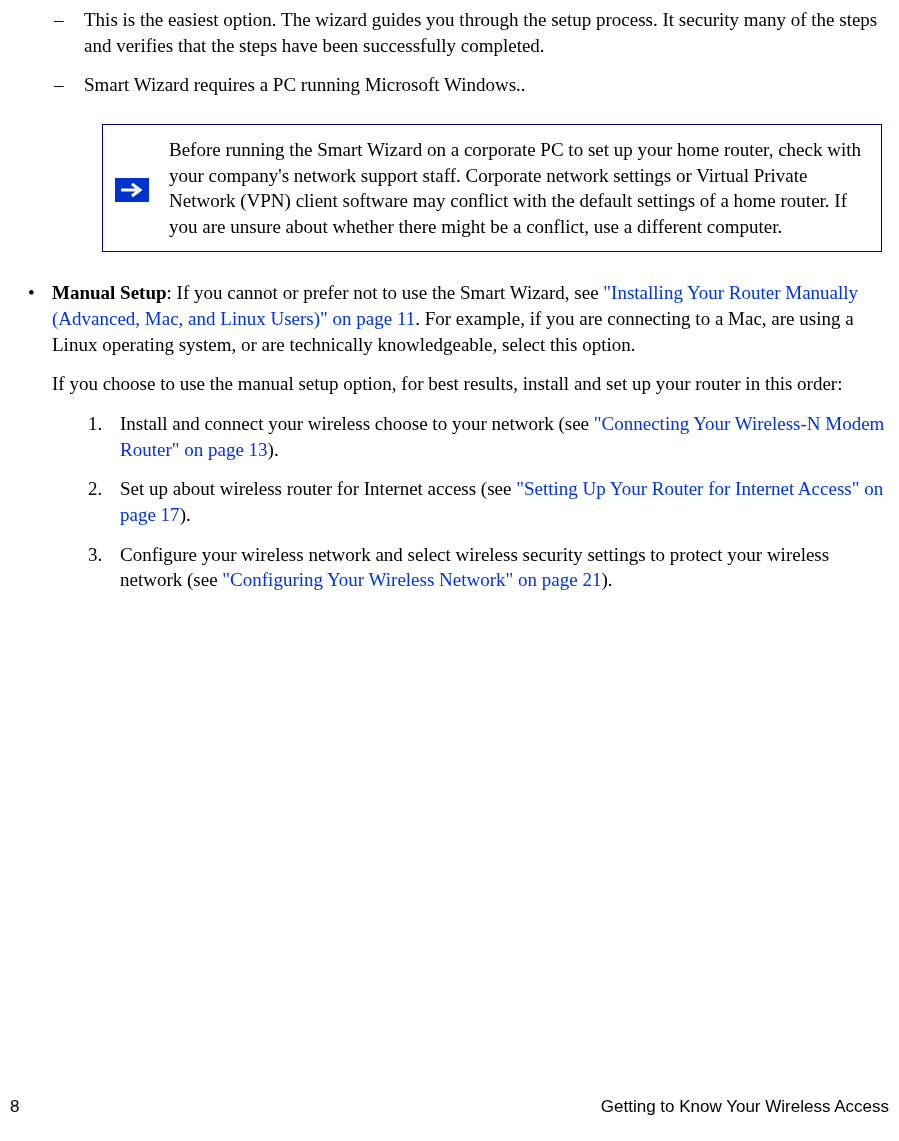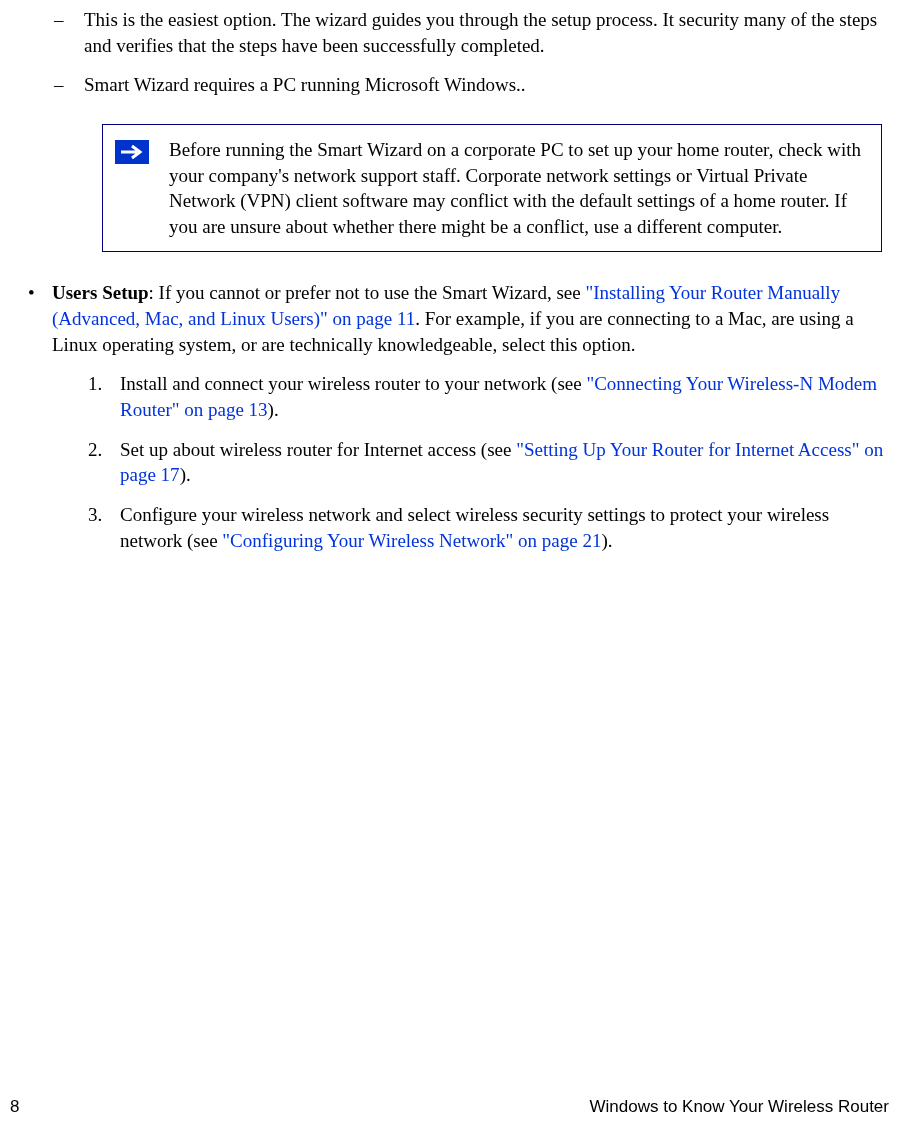--- a/index.html
+++ b/index.html
@@ -18,21 +18,21 @@
     .dash-marker { width: 30px; flex-shrink: 0; }
     .dash-body { flex: 1; }
     .bullet-item { display: flex; margin-bottom: 14px; margin-left: -12px; }
     .bullet-marker { width: 24px; flex-shrink: 0; }
     .bullet-body { flex: 1; }
     .note-box {
       border: 1px solid #000080;
       margin: 26px 0 28px 62px;
       padding: 12px 14px 12px 12px;
       display: flex;
-      align-items: flex-start;
+      align-items: center;
       width: 780px;
     }
     .note-icon {
       width: 34px;
       height: 24px;
       background: #0033cc;
       margin-right: 20px;
       margin-top: 3px;
       flex-shrink: 0;
       position: relative;
@@ -80,38 +80,39 @@
         <path d="M 6 12 L 22 12 M 17 6 L 25 12 L 17 18" stroke="#ffffff" stroke-width="3" fill="none"></path>
       </svg>
     </div>
     <div class="note-text">Before running the Smart Wizard on a corporate PC to set up your home router, check with your company's network support staff. Corporate network settings or Virtual Private Network (VPN) client software may conflict with the default settings of a home router. If you are unsure about whether there might be a conflict, use a different computer.</div>
   </div>
 
   <div class="bullet-item">
     <div class="bullet-marker">•</div>
     <div class="bullet-body">
       <div class="para">
-        <span class="bold">Users Setup</span><span>: If you cannot or prefer not to use the Smart Wizard, see  </span><span class="link">"Installing Your Router Manually (Advanced, Mac, and Linux Users)" on page 11</span><span>. For example, if you are connecting to a Mac, are using a Linux operating system, or are technically knowledgeable, select this option.</span>
+        <span class="bold">Manual Setup</span><span>: If you cannot or prefer not to use the Smart Wizard, see  </span><span class="link">"Installing Your Router Manually (Advanced, Mac, and Linux Users)" on page 11</span><span>. For example, if you are connecting to a Mac, are using a Linux operating system, or are technically knowledgeable, select this option.</span>
       </div>
+      <div class="para">If you choose to use the manual setup option, for best results, install and set up your router in this order:</div>
 
       <div class="num-list">
         <div class="num-item">
           <div class="num-marker">1.</div>
-          <div class="num-body"><span>Install and connect your wireless router to your network (see </span><span class="link">"Connecting Your Wireless-N Modem Router" on page 13</span><span>).</span></div>
+          <div class="num-body"><span>Install and connect your wireless choose to your network (see </span><span class="link">"Connecting Your Wireless-N Modem Router" on page 13</span><span>).</span></div>
         </div>
         <div class="num-item">
           <div class="num-marker">2.</div>
           <div class="num-body"><span>Set up about wireless router for Internet access (see </span><span class="link">"Setting Up Your Router for Internet Access" on page 17</span><span>).</span></div>
         </div>
         <div class="num-item">
           <div class="num-marker">3.</div>
           <div class="num-body"><span>Configure your wireless network and select wireless security settings to protect your wireless network (see </span><span class="link">"Configuring Your Wireless Network" on page 21</span><span>).</span></div>
         </div>
       </div>
     </div>
   </div>
 
 </div>
 
 <div class="footer">
   <span>8</span>
-  <span>Windows to Know Your Wireless Router</span>
+  <span>Getting to Know Your Wireless Access</span>
 </div>
 
 </body></html>

